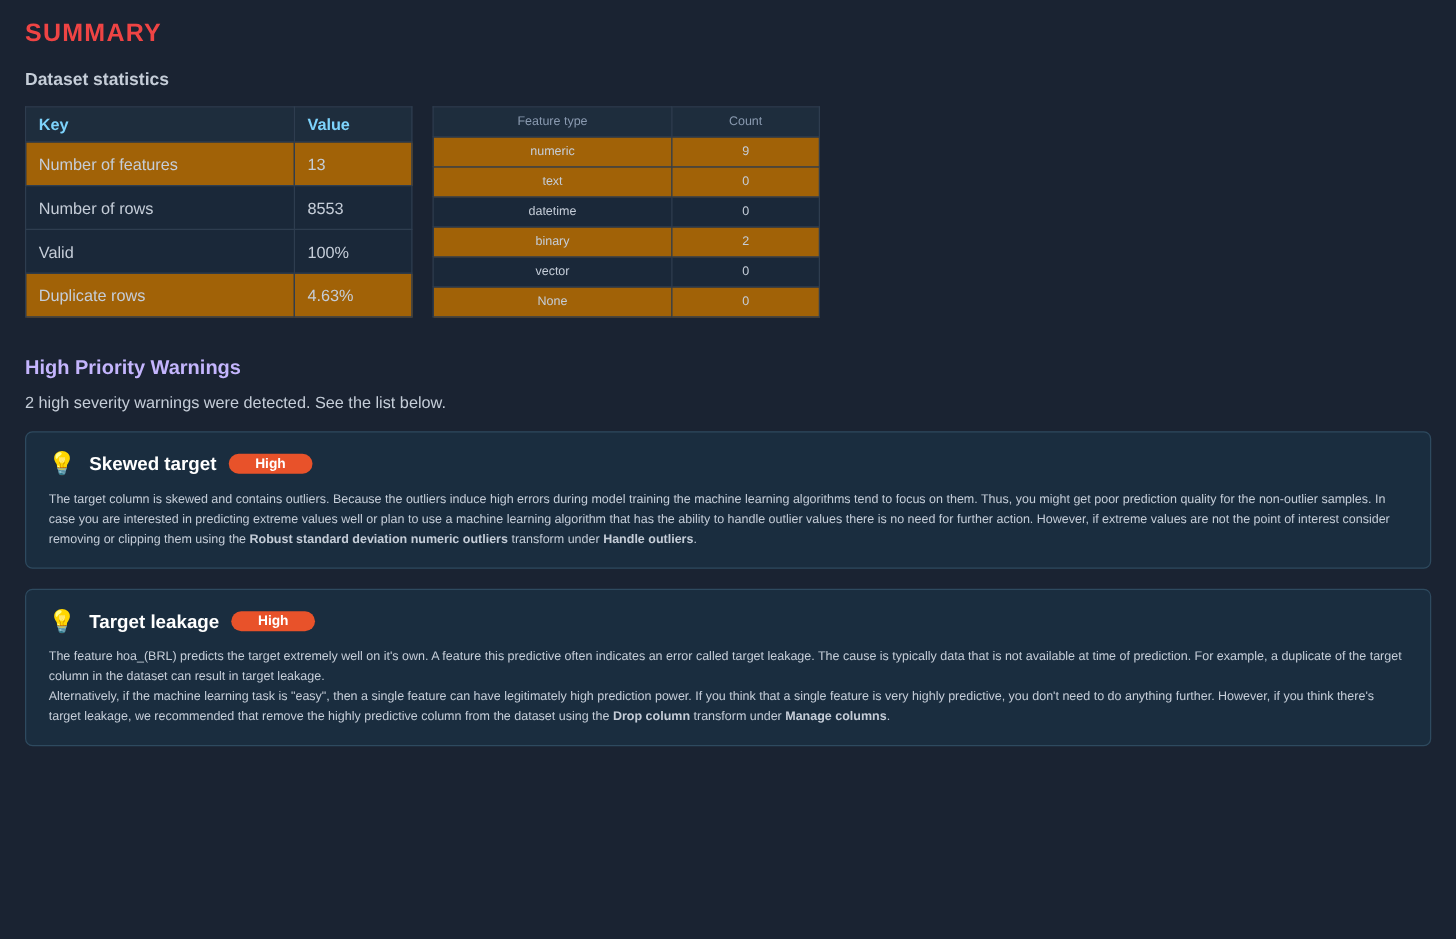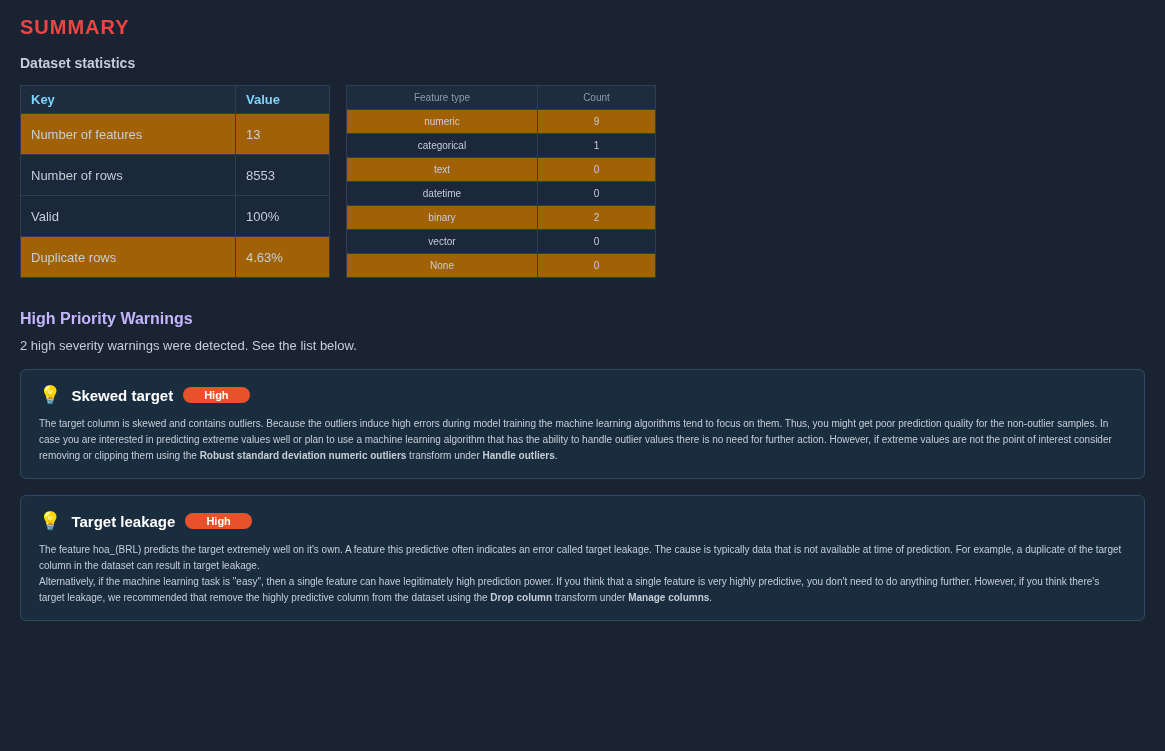--- a/index.html
+++ b/index.html
@@ -194,24 +194,20 @@
         <tr>
           <th>Feature type</th>
           <th>Count</th>
         </tr>
       </thead>
       <tbody id="stats-right-body">
       <tr class="row-even">
             <td>numeric</td>
             <td>9</td>
           </tr>
-          <tr class="row-odd">
-            <td>categorical</td>
-            <td>1</td>
-          </tr>
           <tr class="row-even">
             <td>text</td>
             <td>0</td>
           </tr>
           <tr class="row-odd">
             <td>datetime</td>
             <td>0</td>
           </tr>
           <tr class="row-even">
             <td>binary</td>

